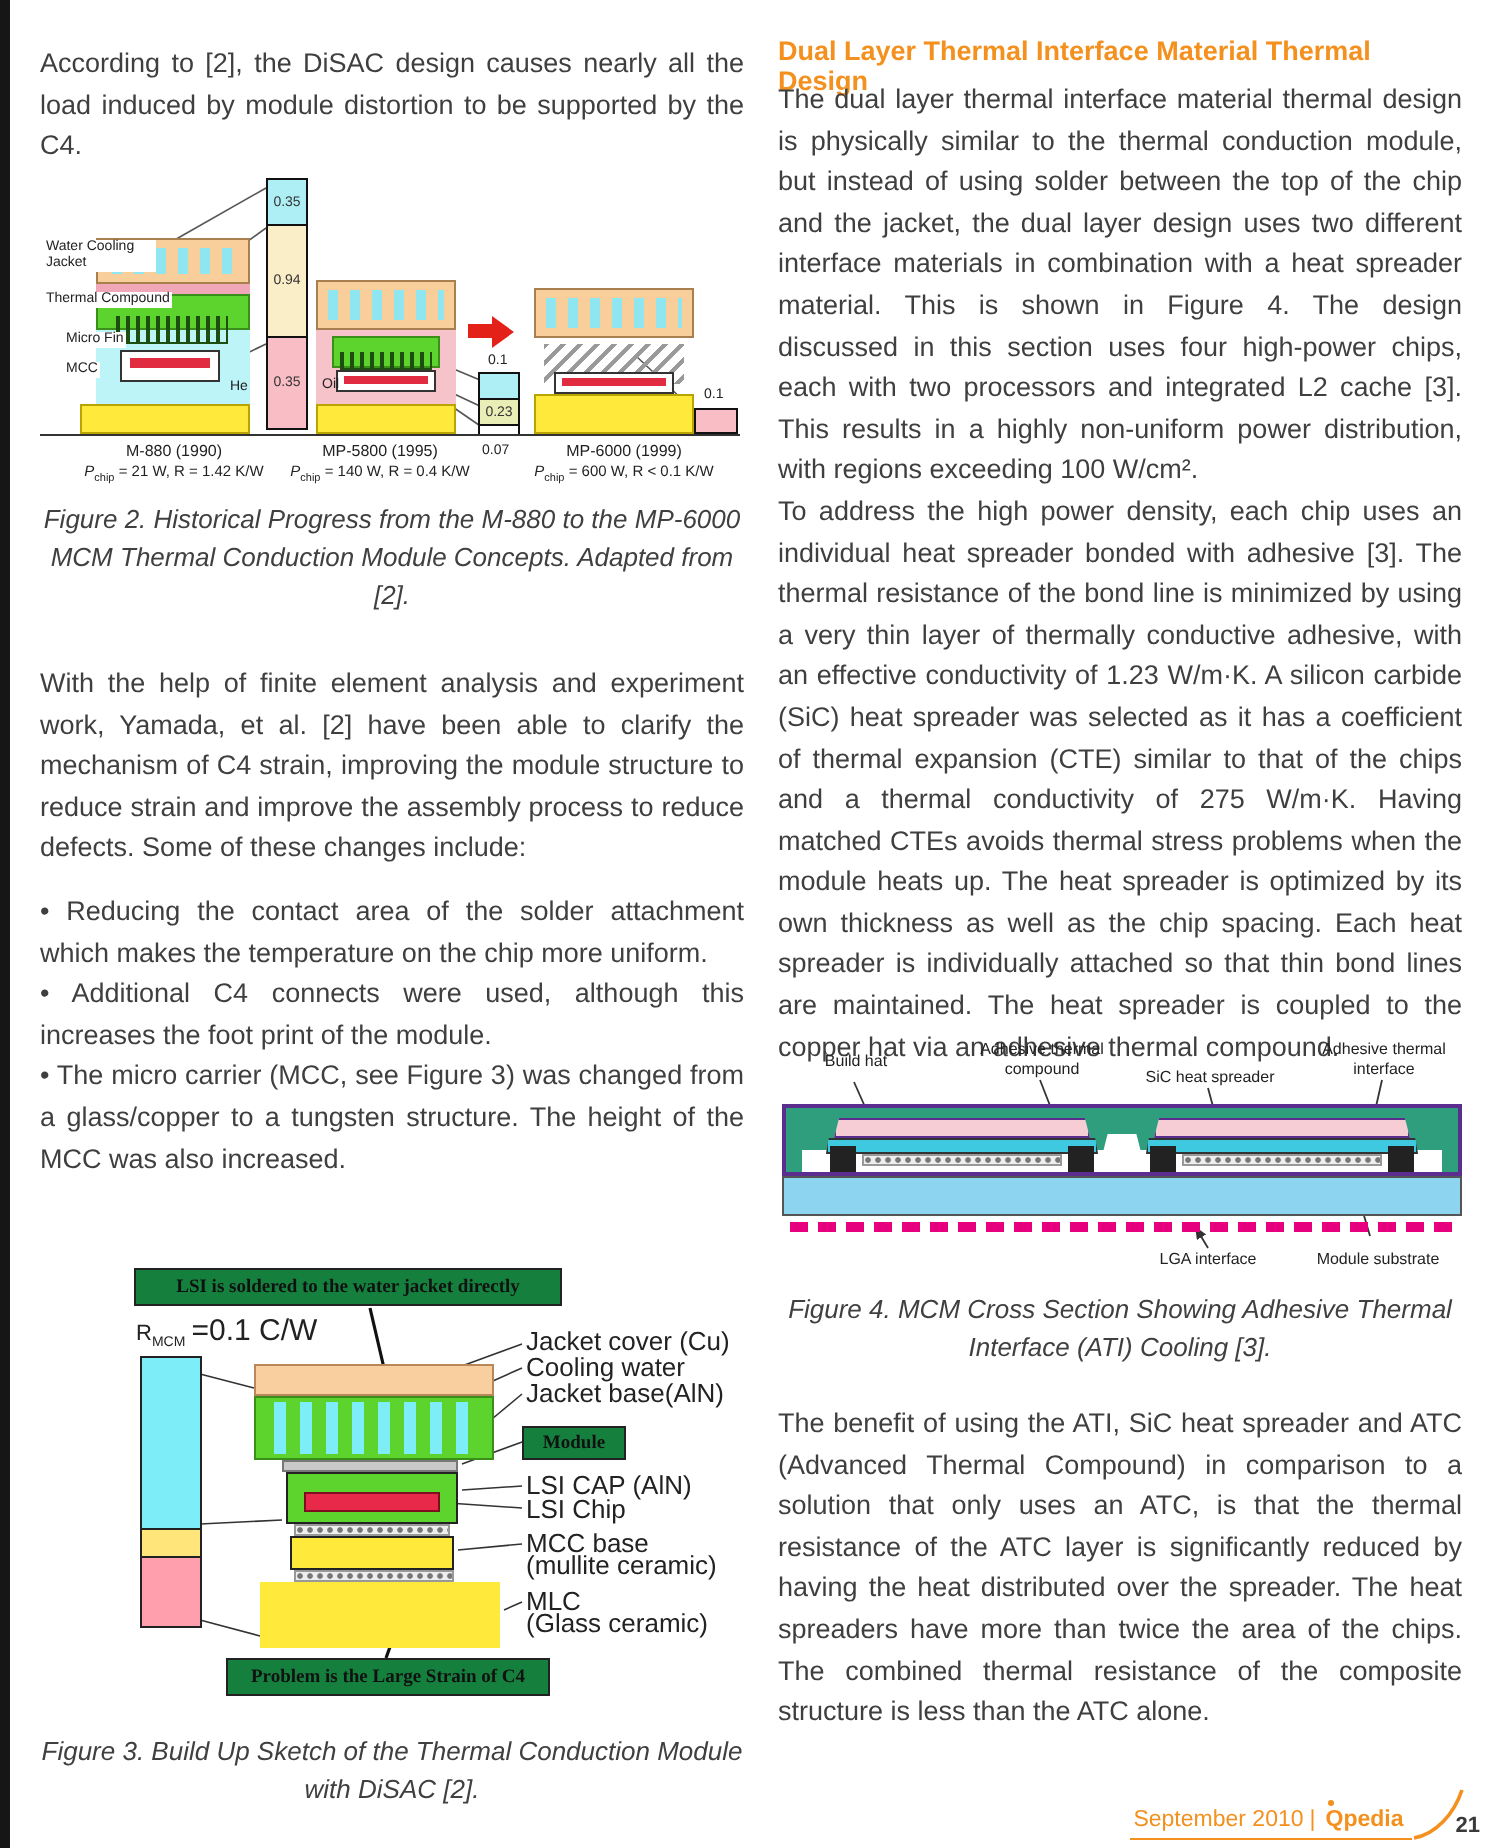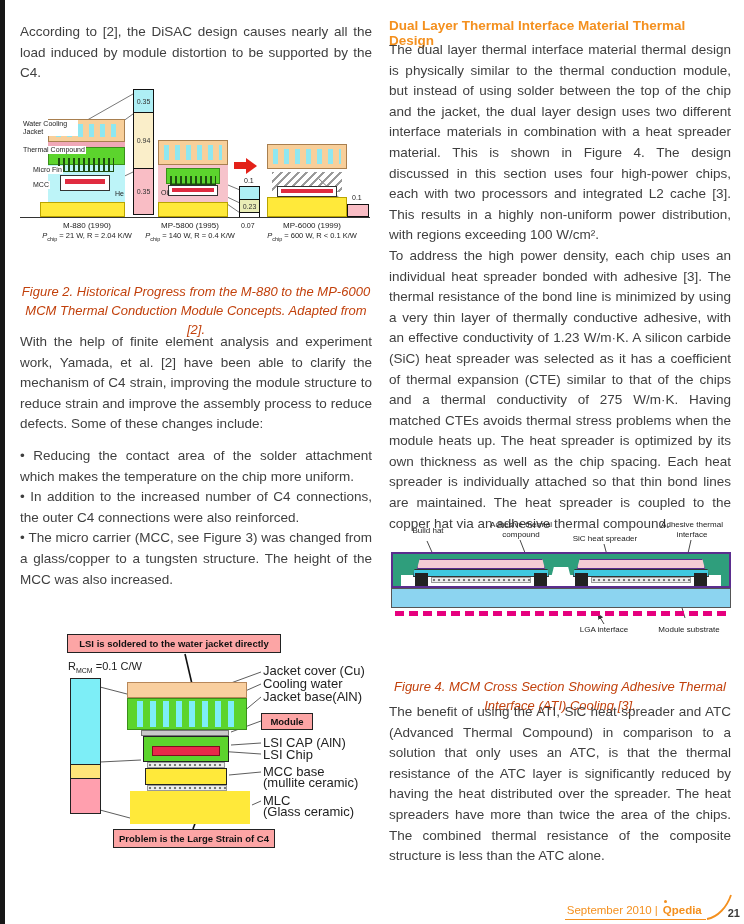--- a/index.html
+++ b/index.html
@@ -3,21 +3,21 @@
 <meta charset="utf-8">
 <style>
   * { margin:0; padding:0; box-sizing:border-box; }
   html,body { background:#e8e8e8; }
   .page { position:relative; width:744px; height:924px; background:#ffffff;
           font-family:"Liberation Sans", sans-serif; overflow:hidden; margin:0 auto; }
   .abs { position:absolute; }
   .edge { position:absolute; left:0; top:0; width:5px; height:924px; background:#161616; }
 
   .body { font-size:13.5px; line-height:20.6px; color:#3f3f3f; text-align:justify; }
-  .caption { font-size:13px; line-height:19px; color:#c2410c; font-style:italic; text-align:center;margin-top:32px; }
+  .caption { font-size:13px; line-height:19px; color:#404040; font-style:italic; text-align:center; }
   .heading { font-size:13.5px; font-weight:bold; color:#f4901e; }
 
   
   .blk { position:absolute; }
   .overlay { position:absolute; left:0; top:0; pointer-events:none; }
 
   
   .fig2 { position:absolute; left:0; top:80px; width:352px; height:168px; }
   .slots { position:absolute; background:repeating-linear-gradient(90deg,#8ee7f0 0 5px, transparent 5px 11px); }
   .comb  { background:repeating-linear-gradient(90deg,#1e4d10 0 2px, transparent 2px 5px); border-bottom:1px solid #1e4d10; }
@@ -32,21 +32,21 @@
   .f2cap .spec { font-size:7.5px; }
   .f2cap sub, .spec sub { font-size:5.5px; }
   .f2val { position:absolute; font-size:7px; color:#222; }
   .arrow-shaft { position:absolute; background:#e32119; }
   .arrow-head  { position:absolute; width:0; height:0; border-top:8px solid transparent;
                  border-bottom:8px solid transparent; border-left:11px solid #e32119; }
 
   
   .fig3 { position:absolute; left:15px; top:632px; width:336px; height:226px; }
   .f3note { position:absolute; border:1.5px solid #222; font-size:9.5px; font-weight:bold; color:#111;
-            display:flex; align-items:center; justify-content:center; background:#fca5a5; }
+            display:flex; align-items:center; justify-content:center; background:#15803d;font-family:Liberation Serif, serif; }
   .f3lab  { position:absolute; font-size:13px; line-height:10px; color:#222; }
   .fins   { position:absolute; background:repeating-linear-gradient(90deg,#7deef7 0 6px, transparent 6px 13px); }
   .dots   { background-image:radial-gradient(circle at 2px 2px, #777 1.2px, transparent 1.6px);
             background-size:5px 4px; background-color:#eee; border:1px solid #999; }
 
   
   .fig4 { position:absolute; left:0; top:515px; width:344px; height:125px; }
   .f4lab { position:absolute; font-size:8px; line-height:9.5px; color:#222; text-align:center; }
 
   
@@ -138,39 +138,39 @@
       </div>
       <div class="blk" style="left:247px;top:117px;width:80px;height:20px;background:#ffe93a;border:1px solid #b9a400;"></div>
 
       <div class="f2val" style="left:332px;top:114px;">0.1</div>
       <div class="blk" style="left:327px;top:124px;width:22px;height:13px;background:#f9bdc5;border:1.5px solid #111;"></div>
 
       <div class="blk" style="left:0;top:137px;width:350px;height:1px;background:#333;"></div>
 
       <div class="f2cap" style="left:6px;top:141px;width:122px;">
         <div>M-880 (1990)</div>
-        <div class="spec"><i>P</i><sub>chip</sub><span> = 21 W, R = 2.04 K/W</span></div>
+        <div class="spec"><i>P</i><sub>chip</sub><span> = 21 W, R = 1.42 K/W</span></div>
       </div>
       <div class="f2cap" style="left:110px;top:141px;width:120px;">
         <div>MP-5800 (1995)</div>
         <div class="spec"><i>P</i><sub>chip</sub><span> = 140 W, R = 0.4 K/W</span></div>
       </div>
       <div class="f2cap" style="left:232px;top:141px;width:120px;">
         <div>MP-6000 (1999)</div>
         <div class="spec"><i>P</i><sub>chip</sub><span> = 600 W, R &lt; 0.1 K/W</span></div>
       </div>
     </div>
 
     <div class="caption abs" style="top:250px;left:0;width:352px;">Figure 2. Historical Progress from the M-880 to the MP-6000 MCM Thermal Conduction Module Concepts. Adapted from [2].</div>
 
     <p class="body abs" style="top:332px;left:0;width:352px;">With the help of finite element analysis and experiment work, Yamada, et al. [2] have been able to clarify the mechanism of C4 strain, improving the module structure to reduce strain and improve the assembly process to reduce defects. Some of these changes include:</p>
 
     <div class="abs" style="top:446px;left:0;width:352px;">
       <p class="body">• Reducing the contact area of the solder attachment which makes the temperature on the chip more uniform.</p>
-      <p class="body">• In addition to the increased number of C4 connections, the outer C4 connections were also reinforced.</p>
+      <p class="body">• Additional C4 connects were used, although this increases the foot print of the module.</p>
       <p class="body">• The micro carrier (MCC, see Figure 3) was changed from a glass/copper to a tungsten structure. The height of the MCC was also increased.</p>
     </div>
 
     <div class="fig3">
       <svg class="overlay" width="336" height="226">
         <defs>
           <marker id="ah3" markerWidth="8" markerHeight="8" refX="6" refY="3" orient="auto">
             <path d="M0,0 L7,3 L0,6 z" fill="#111"></path>
           </marker>
         </defs>
@@ -190,21 +190,21 @@
         <g stroke="#111" stroke-width="1.6" fill="none">
           <line x1="150" y1="22" x2="167" y2="95" marker-end="url(#ah3)"></line>
           <line x1="158" y1="197" x2="171" y2="161" marker-end="url(#ah3)"></line>
         </g>
       </svg>
 
       <div class="f3note" style="left:32px;top:2px;width:214px;height:19px;">LSI is soldered to the water jacket directly</div>
 
       <div class="f3lab" style="left:33px;top:29px;font-size:11px;">
         <span>R</span><sub style="font-size:7px;">MCM</sub>
-        <span style="font-size:11px;">=0.1 C/W</span>
+        <span style="font-size:15px;">=0.1 C/W</span>
       </div>
 
       <div class="blk" style="left:35px;top:46px;width:31px;height:136px;border:1px solid #222;">
         <div class="blk" style="left:0;top:0;width:100%;height:85px;background:#7deef7;"></div>
         <div class="blk" style="left:0;top:85px;width:100%;height:14px;background:#ffe57a;border-top:1px solid #222;"></div>
         <div class="blk" style="left:0;top:99px;width:100%;height:35px;background:#ff9fae;border-top:1px solid #222;"></div>
       </div>
 
       <div class="blk" style="left:92px;top:50px;width:120px;height:16px;background:#f9cf9f;border:1px solid #b8885a;"></div>
       <div class="blk" style="left:92px;top:66px;width:120px;height:32px;background:#5cd42d;border:1px solid #3a8f1a;">
@@ -226,20 +226,21 @@
       <div class="f3lab" style="left:228px;top:106px;">LSI CAP (AlN)</div>
       <div class="f3lab" style="left:228px;top:118px;">LSI Chip</div>
       <div class="f3lab" style="left:228px;top:135px;">MCC base</div>
       <div class="f3lab" style="left:228px;top:146px;">(mullite ceramic)</div>
       <div class="f3lab" style="left:228px;top:164px;">MLC</div>
       <div class="f3lab" style="left:228px;top:175px;">(Glass ceramic)</div>
 
       <div class="f3note" style="left:78px;top:197px;width:162px;height:19px;">Problem is the  Large Strain of  C4</div>
     </div>
 
+    <div class="caption abs" style="top:866px;left:0;width:352px;">Figure 3. Build Up Sketch of the Thermal Conduction Module with DiSAC [2].</div>
   </div>
 
   <div class="abs" style="left:389px;top:0;width:342px;height:732px;">
 
     <h2 class="heading abs" style="top:18px;left:0;width:342px;">Dual Layer Thermal Interface Material Thermal Design</h2>
 
     <div class="abs" style="top:40px;left:0;width:342px;">
       <p class="body">The dual layer thermal interface material thermal design is physically similar to the thermal conduction module, but instead of using solder between the top of the chip and the jacket, the dual layer design uses two different interface materials in combination with a heat spreader material. This is shown in Figure 4. The design discussed in this section uses four high-power chips, each with two processors and integrated L2 cache [3]. This results in a highly non-uniform power distribution, with regions exceeding 100 W/cm².</p>
       <p class="body">To address the high power density, each chip uses an individual heat spreader bonded with adhesive [3]. The thermal resistance of the bond line is minimized by using a very thin layer of thermally conductive adhesive, with an effective conductivity of 1.23 W/m·K. A silicon carbide (SiC) heat spreader was selected as it has a coefficient of thermal expansion (CTE) similar to that of the chips and a thermal conductivity of 275 W/m·K. Having matched CTEs avoids thermal stress problems when the module heats up. The heat spreader is optimized by its own thickness as well as the chip spacing. Each heat spreader is individually attached so that thin bond lines are maintained. The heat spreader is coupled to the copper hat via an adhesive thermal compound.</p>
     </div>

